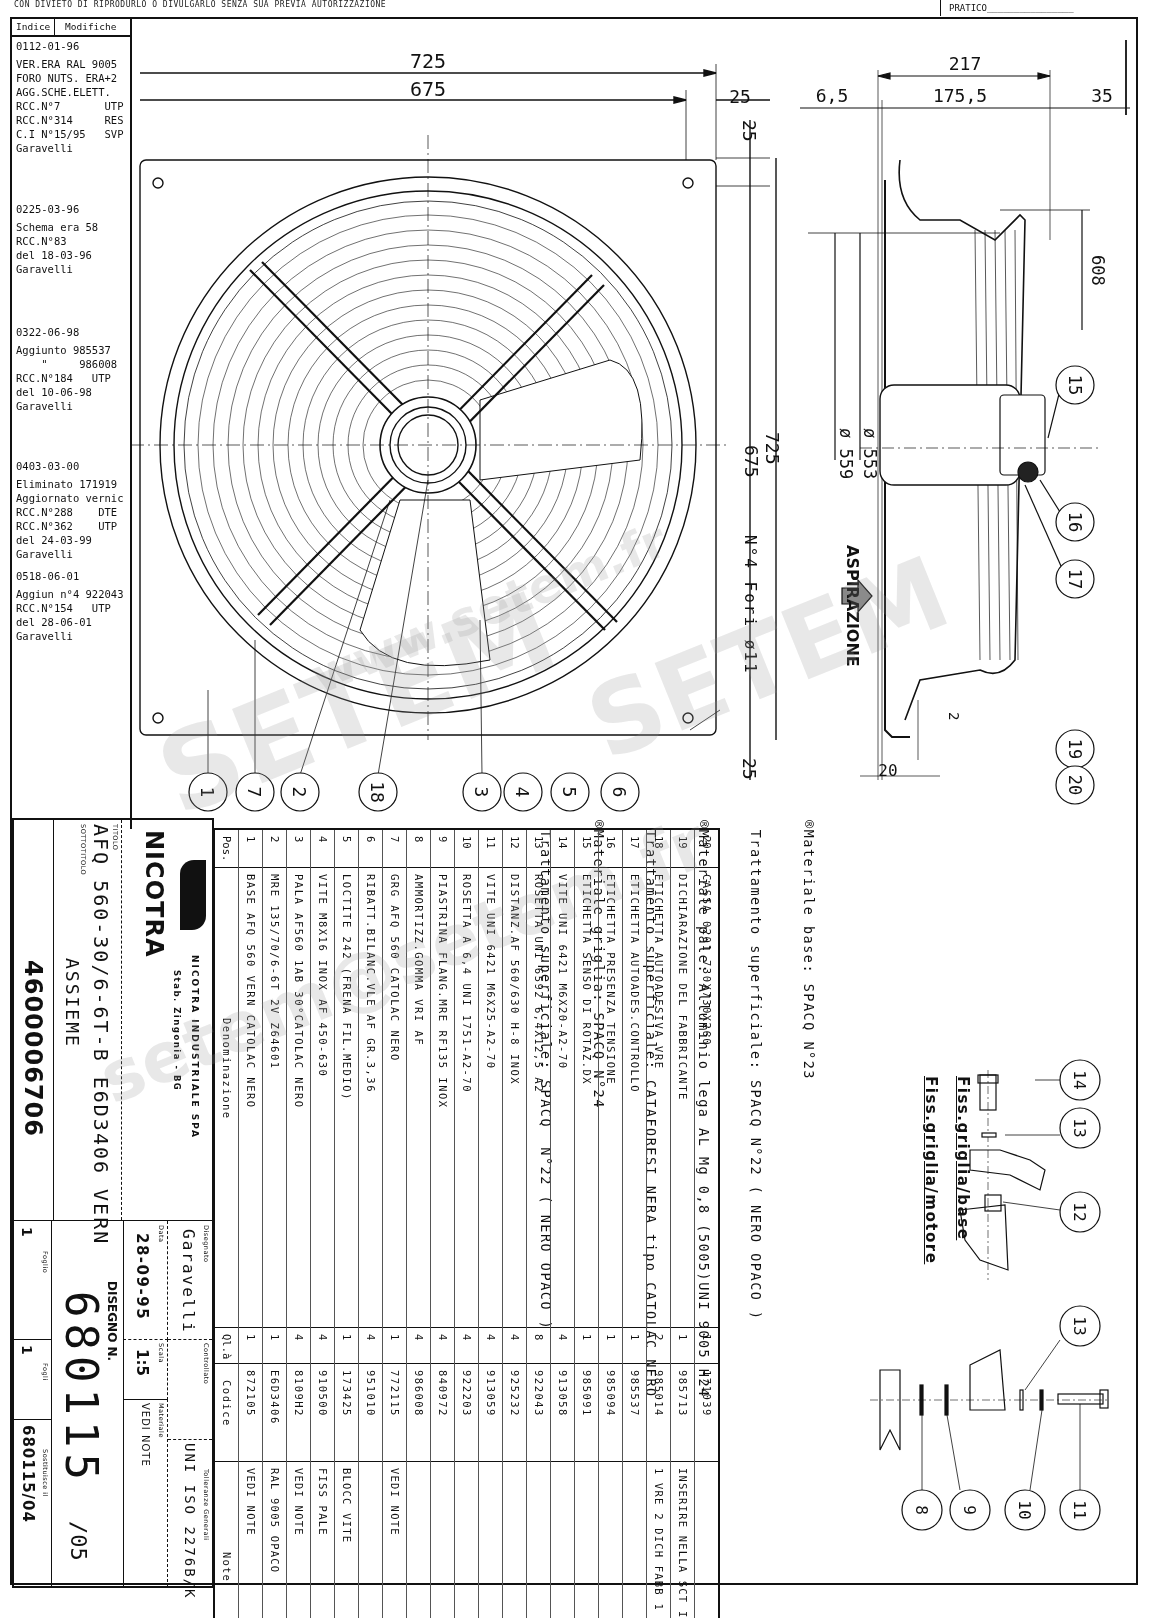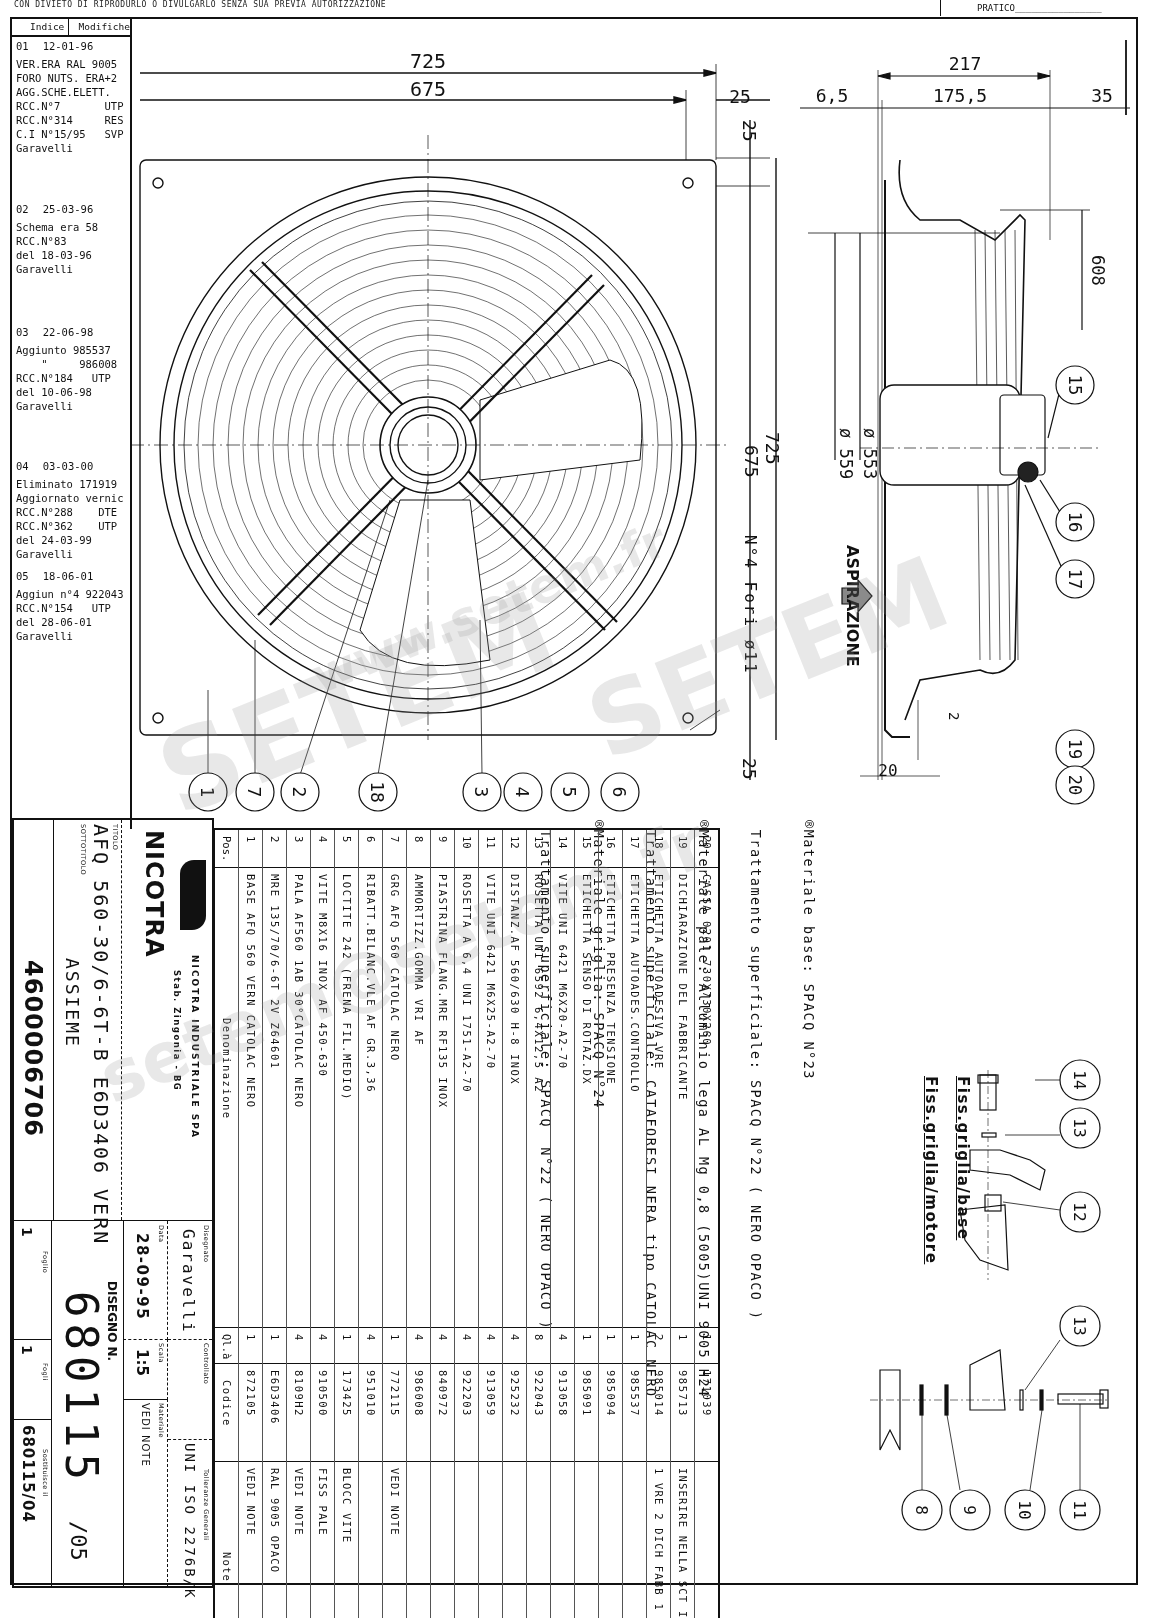--- a/index.html
+++ b/index.html
@@ -1,27 +1,27 @@
 <!DOCTYPE html>
 <html><head>
 <meta charset="utf-8">
 <style>
   html,body{margin:0;padding:0;background:#fff;}
   body{width:1152px;height:1618px;position:relative;overflow:hidden;font-family:"DejaVu Sans Mono","Liberation Mono",monospace;color:#111;}
   .abs{position:absolute;}
   .topnote{left:14px;top:0;font-size:8px;letter-spacing:0.5px;color:#222;}
-  .pratico{left:940px;top:0;width:196px;height:16px;border-left:1.5px solid #111;font-size:9px;padding-left:36px;box-sizing:border-box;line-height:16px;}
+  .pratico{left:940px;top:0;width:196px;height:16px;border-left:1.5px solid #111;font-size:9px;padding-left:8px;box-sizing:border-box;line-height:16px;}
   .frame{left:10px;top:17px;width:1128px;height:1568px;border:2px solid #111;box-sizing:border-box;}
   
   .revcol{left:12px;top:19px;width:118px;height:810px;border-right:2px solid #111;font-size:10.5px;line-height:14px;}
   .revhead{display:flex;border-bottom:2px solid #111;height:16px;font-size:9.5px;}
-  .revhead div{line-height:16px;padding-left:18px;}
+  .revhead div{line-height:16px;padding-left:4px;}
   .revhead .c1{width:38px;border-right:1.5px solid #111;}
   .rev{position:absolute;left:4px;width:114px;}
-  .rev .hd{display:flex;gap:14px;margin-bottom:4px;}
+  .rev .hd{display:flex;margin-bottom:4px;}
   .rev .ln{white-space:pre;}
   
   svg text{font-family:"DejaVu Sans Mono","Liberation Mono",monospace;}
   
   .rot{transform-origin:0 0;transform:rotate(90deg);position:absolute;}
   .parts{font-size:10.5px;}
   .prow{display:flex;height:23px;align-items:center;border-bottom:1.5px solid #555;}
   .prow.head{border-bottom:2px solid #111;}
   .prow div{white-space:nowrap;overflow:hidden;padding-left:6px;box-sizing:border-box;}
   .c-pos{width:38px;border-right:1.5px solid #111;height:100%;line-height:23px;}

